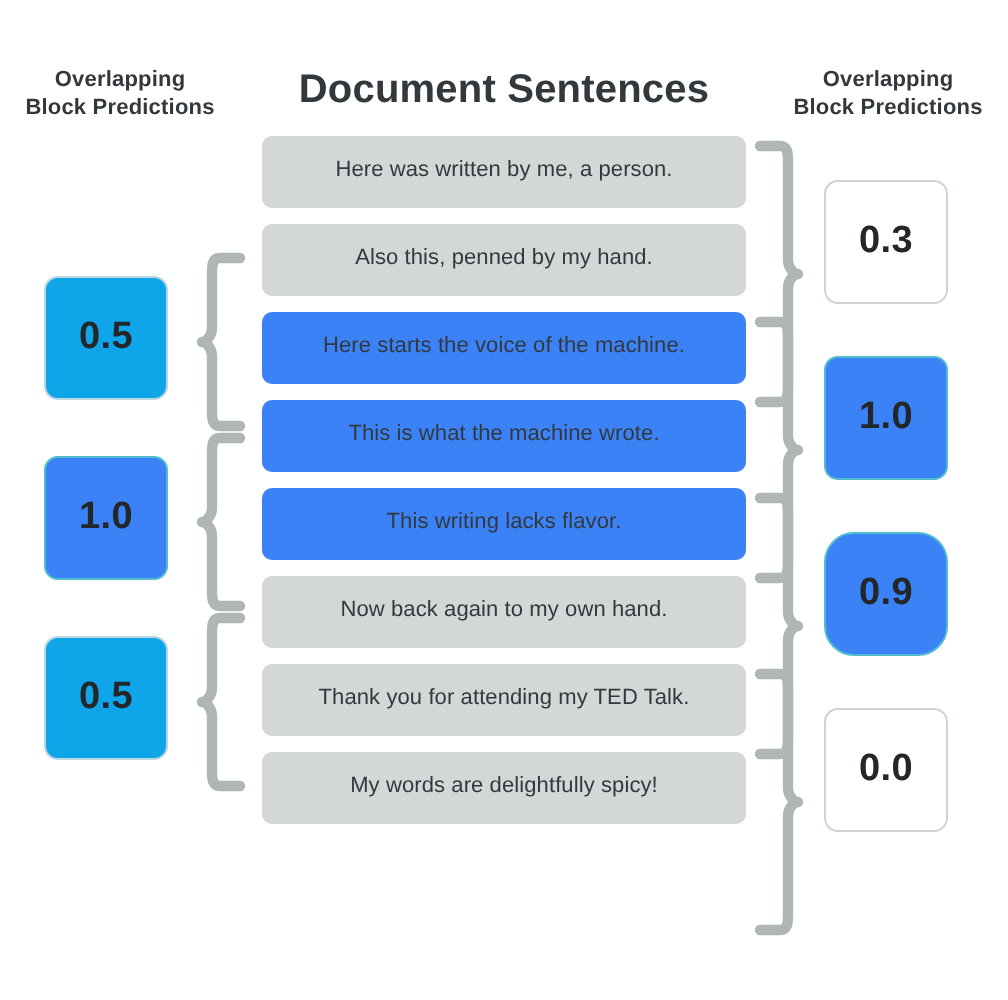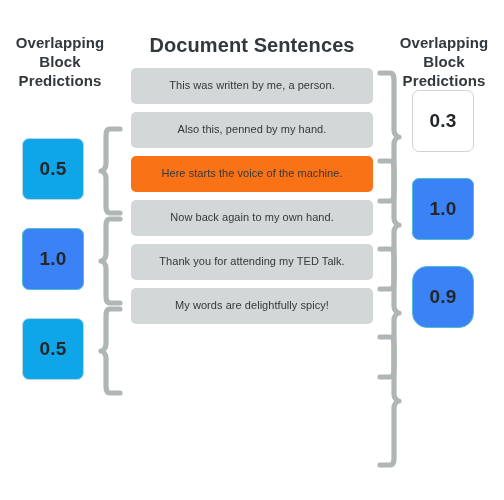--- a/index.html
+++ b/index.html
@@ -27,21 +27,21 @@
   
   .col-header {
     position: absolute;
     text-align: center;
     color: #33383d;
     font-weight: bold;
     line-height: 1.28;
   }
   .side-header {
     width: 120px;
-    font-size: 15px;
+    font-size: 11px;
     letter-spacing: 0.1px;
   }
   #header-left  { left: 0px;   top: 33px; }
   #header-right { left: 384px; top: 33px; }
   #header-center {
     left: 132px;
     top: 33px;
     width: 240px;
     font-size: 20px;
     letter-spacing: 0.1px;
@@ -59,21 +59,21 @@
     width: 242px;
     height: 36px;
     border-radius: 5px;
     margin-bottom: 8px;
     display: flex;
     align-items: center;
     justify-content: center;
     box-sizing: border-box;
   }
   .sentence-block.human   { background: #d4d7d7; }
-  .sentence-block.machine { background: #f97316; }
+  .sentence-block.machine { background: #3b82f6; }
   .sentence-text {
     font-size: 11px;
     color: #33383d;
     text-align: center;
     line-height: 1.2;
     letter-spacing: 0.05px;
     padding: 0 8px;
   }
 
   
@@ -131,28 +131,34 @@
 
   <div class="col-header" id="header-center">Document Sentences</div>
 
   <div class="col-header side-header" id="header-right">
     <div>Overlapping</div>
     <div>Block Predictions</div>
   </div>
 
   <div id="sentences">
     <div class="sentence-block human">
-      <span class="sentence-text">This was written by me, a person.</span>
+      <span class="sentence-text">Here was written by me, a person.</span>
     </div>
     <div class="sentence-block human">
       <span class="sentence-text">Also this, penned by my hand.</span>
     </div>
     <div class="sentence-block machine">
       <span class="sentence-text">Here starts the voice of the machine.</span>
     </div>
+    <div class="sentence-block machine">
+      <span class="sentence-text">This is what the machine wrote.</span>
+    </div>
+    <div class="sentence-block machine">
+      <span class="sentence-text">This writing lacks flavor.</span>
+    </div>
     <div class="sentence-block human">
       <span class="sentence-text">Now back again to my own hand.</span>
     </div>
     <div class="sentence-block human">
       <span class="sentence-text">Thank you for attending my TED Talk.</span>
     </div>
     <div class="sentence-block human">
       <span class="sentence-text">My words are delightfully spicy!</span>
     </div>
   </div>
@@ -192,14 +198,17 @@
 
   <div class="pred-box fill-white" style="left:412px; top:90px;">
     <span class="pred-value">0.3</span>
   </div>
   <div class="pred-box fill-teal" style="left:412px; top:178px;">
     <span class="pred-value">1.0</span>
   </div>
   <div class="pred-box fill-teal" style="left:412px; top:266px;border-radius:15px;">
     <span class="pred-value">0.9</span>
   </div>
+  <div class="pred-box fill-white" style="left:412px; top:354px;">
+    <span class="pred-value">0.0</span>
+  </div>
 
 </div>
 
 </body></html>

